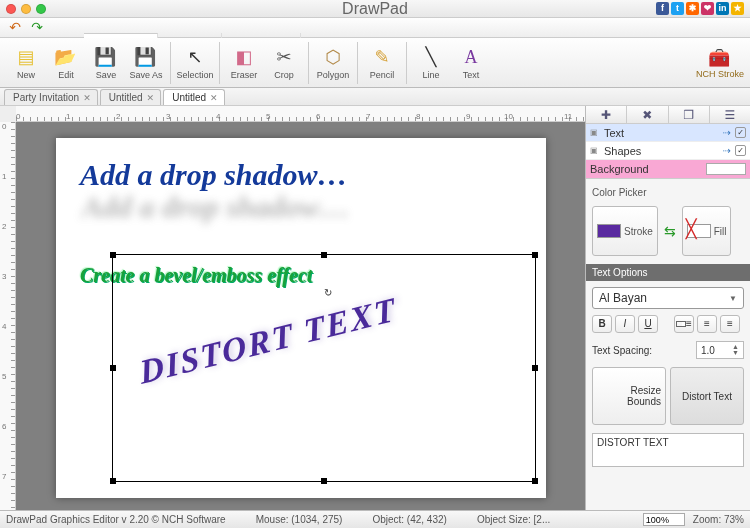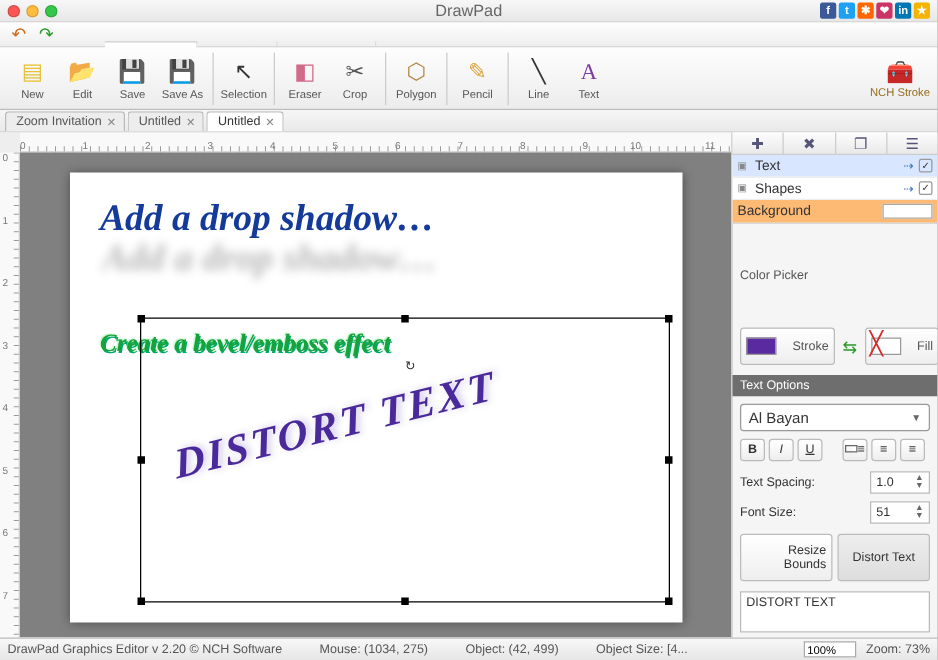--- a/index.html
+++ b/index.html
@@ -3,21 +3,21 @@
 <meta charset="utf-8">
 <style>
   * { box-sizing: border-box; margin: 0; padding: 0; font-family: "Lucida Grande", Arial, sans-serif; }
   body { width: 750px; height: 528px; background: #fff; overflow: hidden; font-size: 11px; color: #333; }
 
   
   .titlebar { height: 18px; background: linear-gradient(#f7f7f7,#e7e7e7); display:flex; align-items:center; position:relative; border-bottom:1px solid #ccc;}
   .traffic { display:flex; gap:5px; margin-left:6px;}
   .tl { width:10px; height:10px; border-radius:50%; border:1px solid rgba(0,0,0,.15);}
   .tl.red{background:#fc5753;} .tl.yellow{background:#fdbc40;} .tl.green{background:#34c749;}
-  .title { position:absolute; left:0; right:0; text-align:center; font-size:13px; color:#666;}
+  .title { position:absolute; left:0; right:0; text-align:center; font-size:16px; color:#666;}
   .social { position:absolute; right:6px; display:flex; gap:2px;}
   .social span{width:13px;height:13px;display:inline-block;border-radius:2px;font-size:9px;color:#fff;text-align:center;line-height:13px;font-weight:bold;}
 
   
   .undoredo { height:20px; background:linear-gradient(#fefefe,#eee); border-bottom:1px solid #ccc; display:flex; align-items:center; padding-left:6px; gap:4px;}
   .ur { width:18px; height:16px; font-size:14px; text-align:center; line-height:14px;}
 
   
   .menutabs { height:18px; background:linear-gradient(#f9f9f9,#eee); display:flex; border-bottom:1px solid #ccc; padding-left:40px; font-size:11px;}
   .menutab { padding:20px 22px; color:#555; border-right:1px solid #ddd;margin-top:15px;}
@@ -64,26 +64,26 @@
   .layertb .lb{ flex:1; text-align:center; font-size:12px; color:#557; border-right:1px solid #ccc; line-height:18px;}
   .layertb .lb:last-child{border-right:none;}
   .ladd{color:#2a9a2a;} .ldel{color:#cc2a2a;} .lcopy{color:#3a6acc;}
   .layers { background:#fff; border-bottom:1px solid #ccc; font-size:11px;}
   .lrow { display:flex; align-items:center; height:18px; padding:0 4px; gap:4px; border-bottom:1px solid #eee;}
   .lrow.sel{ background:#d8e6ff;}
   .lrow .expand{ width:10px;color:#888;font-size:8px;}
   .lrow .spacer{flex:1;}
   .lrow .link{ font-size:10px; color:#3a7abf;}
   .lrow .chk{ width:11px; height:11px; border:1px solid #999; border-radius:2px; font-size:8px; text-align:center; line-height:9px;}
-  .bgrow{ background:#fdba74; height:18px; display:flex; align-items:center; padding:0 4px; gap:4px;}
+  .bgrow{ background:#f9a8d4; height:18px; display:flex; align-items:center; padding:0 4px; gap:4px;}
   .bgsw{ width:40px; height:12px; border:1px solid #aaa; background:#fff; margin-left:auto;}
-  .sec { padding:8px 6px; font-size:10px; color:#555;margin-top:28px;}
+  .sec { padding:8px 6px; font-size:10px; color:#555;}
   .sec.flex{display:flex;align-items:center;gap:6px;}
   .swatch{ width:24px; height:14px; border:1px solid #999; display:inline-block;}
-  .btnsm{ padding:7px 4px; border:1px solid #bbb; border-radius:3px; background:linear-gradient(#fff,#eee); font-size:10px; display:inline-flex; align-items:center; gap:13px;}
+  .btnsm{ padding:17px 4px; border:1px solid #bbb; border-radius:3px; background:linear-gradient(#fff,#eee); font-size:10px; display:inline-flex; align-items:center; gap:3px;}
   .swap{ font-size:14px; color:#2a9a2a;}
   .darkhdr{ background:#6e6e6e; color:#fff; padding:3px 6px; font-size:10px;}
   .dropdown{ margin:6px; padding:3px 6px; border:1px solid #999; border-radius:3px; background:#fff; font-size:12px; display:flex; align-items:center;gap:24px;}
   .dropdown .dd{margin-left:auto;color:#666;font-size:8px;}
   .fmtrow{ display:flex; gap:3px; padding:0 6px 6px;}
   .fmtbtn{ width:20px; height:18px; border:1px solid #bbb; border-radius:3px; background:linear-gradient(#fff,#eee); font-size:10px; text-align:center; line-height:16px;}
   .fmtbtn.i{font-style:italic;} .fmtbtn.b{font-weight:bold;} .fmtbtn.u{text-decoration:underline;}
   .field{ display:flex; align-items:center; padding:2px 6px 4px; gap:8px; font-size:10px;}
   .field label{flex:1;}
   .spin{ width:48px; height:18px; border:1px solid #bbb; background:#fff; padding:0 4px; display:flex; align-items:center;}
@@ -178,21 +178,21 @@
     </div>
   <div class="tbtn">
       <span class="ico" style="color:#7a3aa0;font-family:serif">A</span>
       <span>Text</span>
     </div>
   <div class="nch"><div class="ico">🧰</div><span>NCH Stroke</span></div>
 </div>
 
 <div class="doctabs">
   <div class="dtab">
-      <span>Zoom Invitation</span>
+      <span>Party Invitation</span>
       <span class="x">✕</span>
     </div>
   <div class="dtab">
       <span>Untitled</span>
       <span class="x">✕</span>
     </div>
   <div class="dtab active">
       <span>Untitled</span>
       <span class="x">✕</span>
     </div>
@@ -307,40 +307,30 @@
     <div class="field">
       <label>Text Spacing:</label>
       <div class="spin">
           <span>1.0</span>
           <span class="stepper">
             <span>▲</span>
             <span>▼</span>
           </span>
         </div>
     </div>
-    <div class="field">
-      <label>Font Size:</label>
-      <div class="spin">
-          <span>51</span>
-          <span class="stepper">
-            <span>▲</span>
-            <span>▼</span>
-          </span>
-        </div>
-    </div>
     <div class="twobtn">
       <span class="btnsm">Resize Bounds</span>
       <span class="btnsm" style="background:linear-gradient(#eee,#ddd)">Distort Text</span>
     </div>
     <div class="txtarea">DISTORT TEXT</div>
   </div>
 </div>
 
 <div class="status">
   <span>DrawPad Graphics Editor v 2.20 © NCH Software</span>
   <span>Mouse: (1034, 275)</span>
-  <span>Object: (42, 499)</span>
-  <span>Object Size: [4...</span>
+  <span>Object: (42, 432)</span>
+  <span>Object Size: [2...</span>
   <div class="right">
     <input class="w100" value="100%" style="">
     <span>Zoom: 73%</span>
   </div>
 </div>
 
 </body></html>

